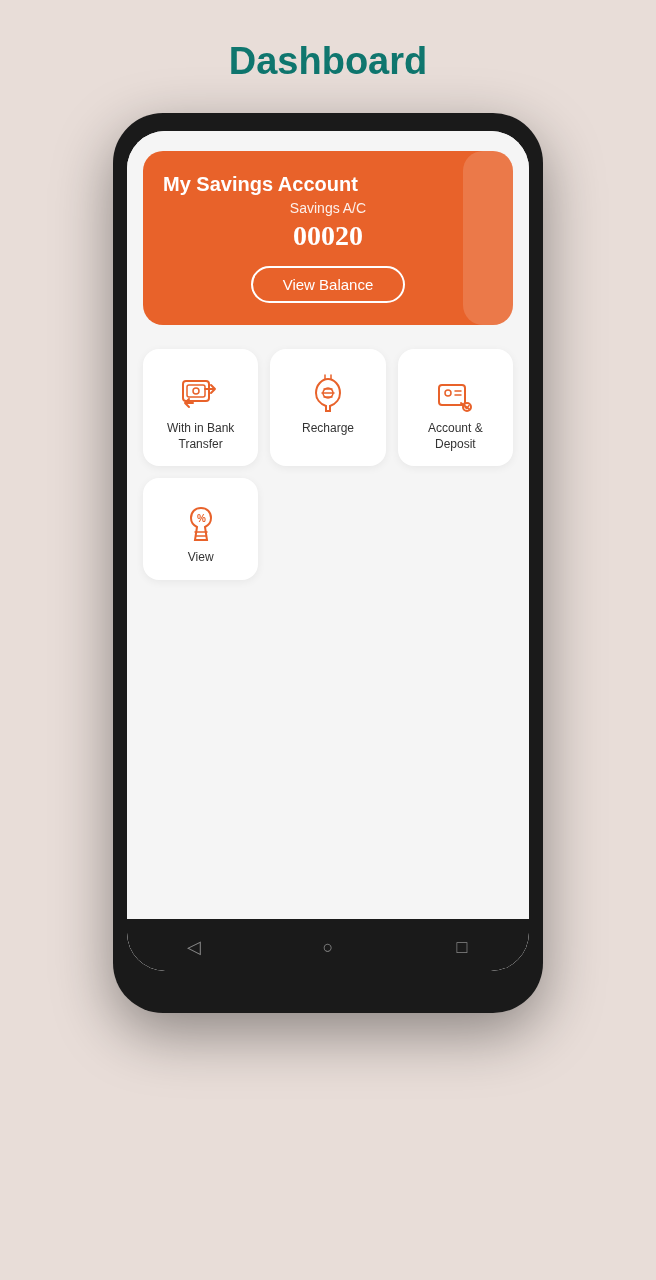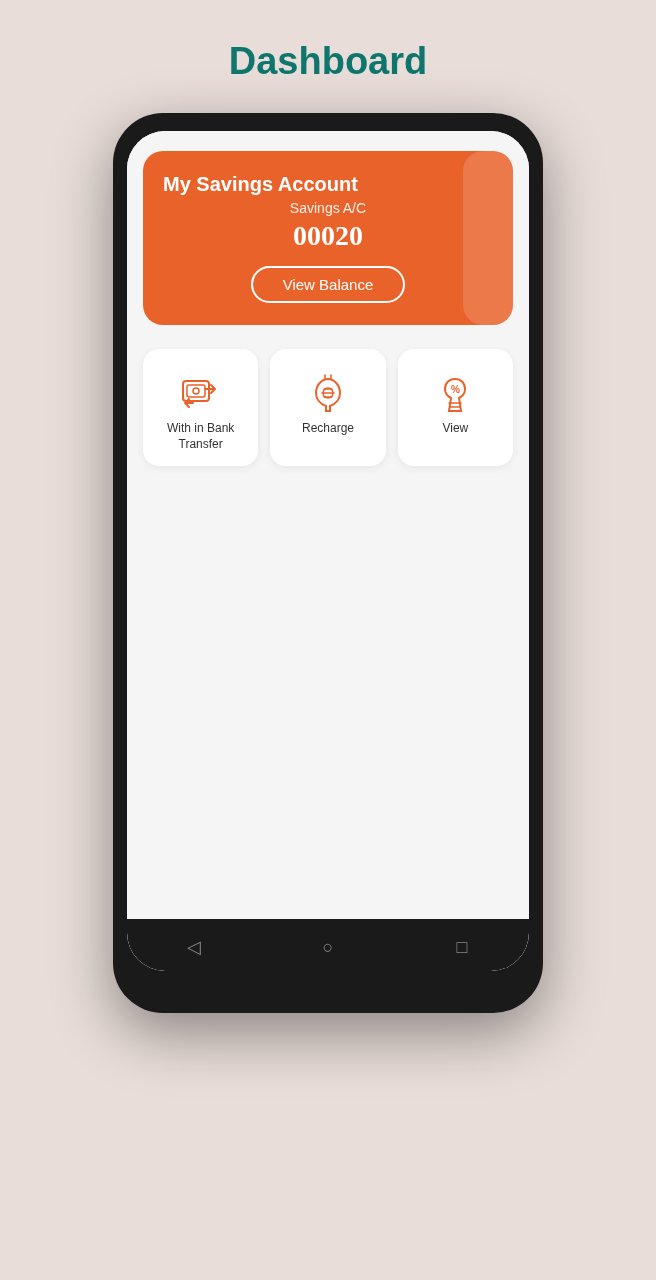--- a/index.html
+++ b/index.html
@@ -264,20 +264,34 @@
               <circle cx="24" cy="22" r="5" stroke="#e8622a" stroke-width="1.5" fill="none"></circle>
               <path d="M20 18 L28 18" stroke="#e8622a" stroke-width="1.5" stroke-linecap="round"></path>
               <path d="M18 22 L30 22" stroke="#e8622a" stroke-width="1.5" stroke-linecap="round"></path>
               <path d="M20 26 L28 26" stroke="#e8622a" stroke-width="1.5" stroke-linecap="round"></path>
               <path d="M21 8 L21 4 M27 8 L27 4" stroke="#e8622a" stroke-width="1.5" stroke-linecap="round"></path>
             </svg>
           </div>
           <span class="menu-label">Recharge</span>
         </div>
 
+        <div class="menu-item">
+          <div class="menu-icon">
+            <svg viewBox="0 0 48 48" fill="none" xmlns="http://www.w3.org/2000/svg">
+              <rect x="8" y="14" width="26" height="20" rx="3" stroke="#e8622a" stroke-width="2" fill="none"></rect>
+              <circle cx="17" cy="22" r="3" stroke="#e8622a" stroke-width="1.5" fill="none"></circle>
+              <line x1="24" y1="20" x2="30" y2="20" stroke="#e8622a" stroke-width="1.5" stroke-linecap="round"></line>
+              <line x1="24" y1="24" x2="30" y2="24" stroke="#e8622a" stroke-width="1.5" stroke-linecap="round"></line>
+              <path d="M30 32 L38 38" stroke="#e8622a" stroke-width="2" stroke-linecap="round"></path>
+              <circle cx="36" cy="36" r="4" stroke="#e8622a" stroke-width="2" fill="none"></circle>
+              <path d="M34 36 L35.5 37.5 L38 34.5" stroke="#e8622a" stroke-width="1.5" stroke-linecap="round" stroke-linejoin="round"></path>
+            </svg>
+          </div>
+          <span class="menu-label">Account &amp; Deposit</span>
+        </div>
 
         <div class="menu-item">
           <div class="menu-icon">
             <svg viewBox="0 0 48 48" fill="none" xmlns="http://www.w3.org/2000/svg">
               <path d="M24 8 C18 8 14 12 14 18 C14 22 16 25 20 27 L18 40 L30 40 L28 27 C32 25 34 22 34 18 C34 12 30 8 24 8Z" stroke="#e8622a" stroke-width="2" fill="none"></path>
               <line x1="18" y1="32" x2="30" y2="32" stroke="#e8622a" stroke-width="1.5" stroke-linecap="round"></line>
               <line x1="19" y1="36" x2="29" y2="36" stroke="#e8622a" stroke-width="1.5" stroke-linecap="round"></line>
               <text x="20" y="22" font-size="10" fill="#e8622a" font-weight="bold">%</text>
             </svg>
           </div>

